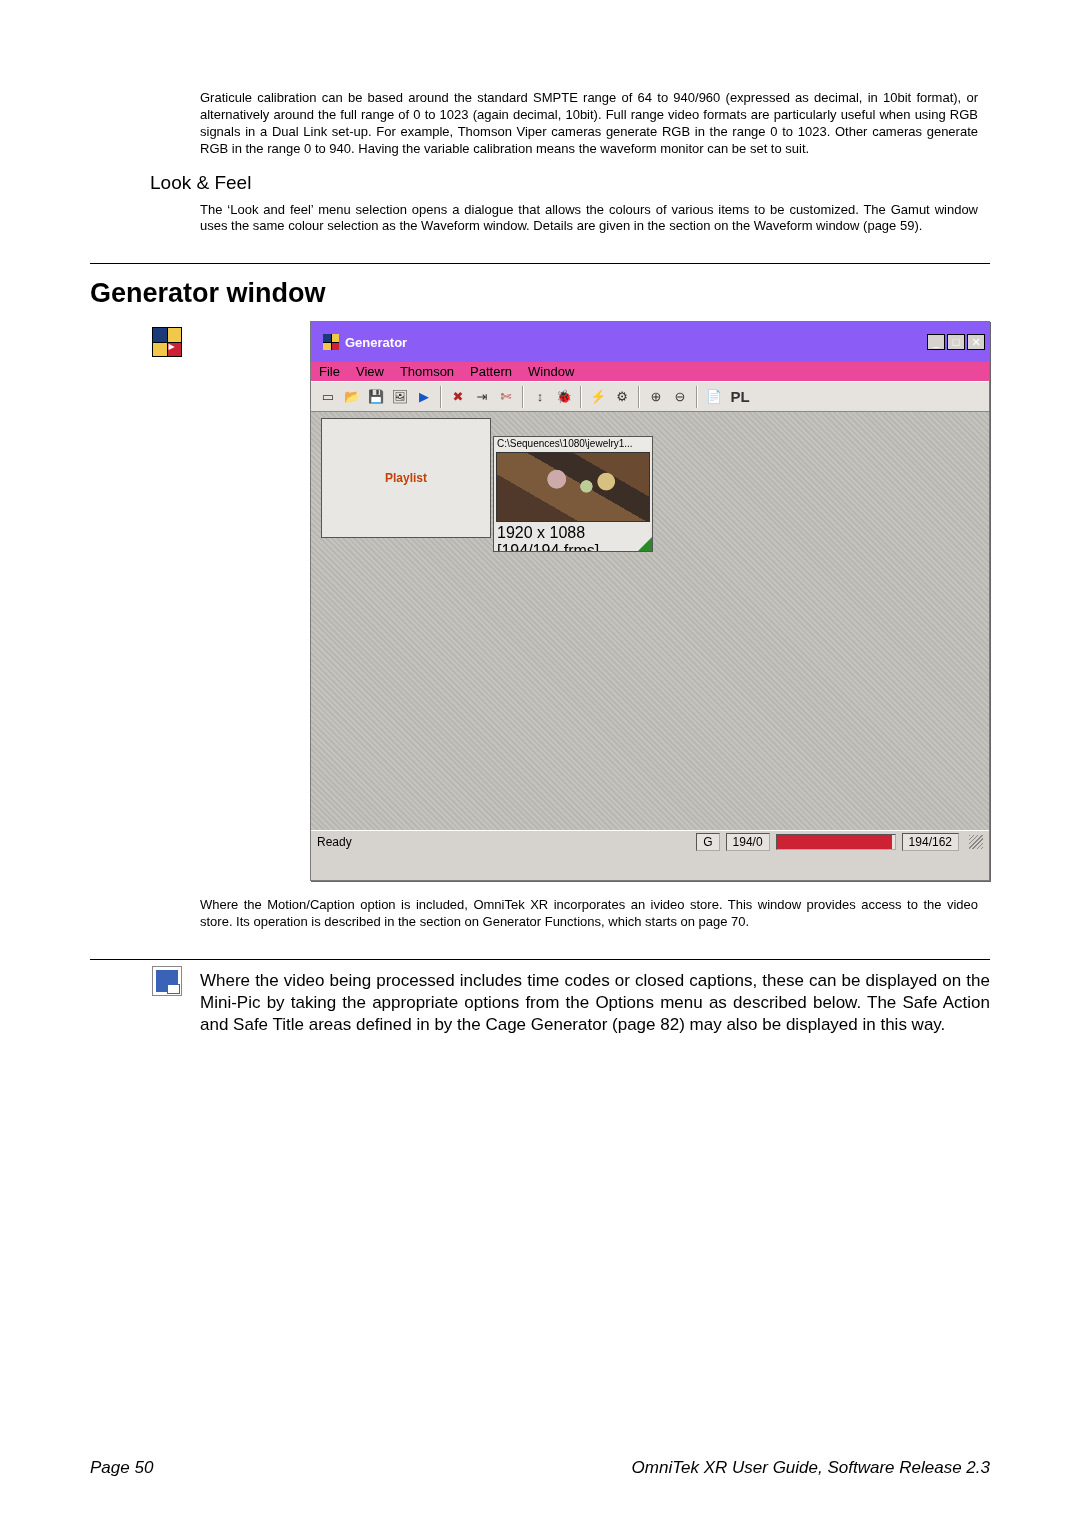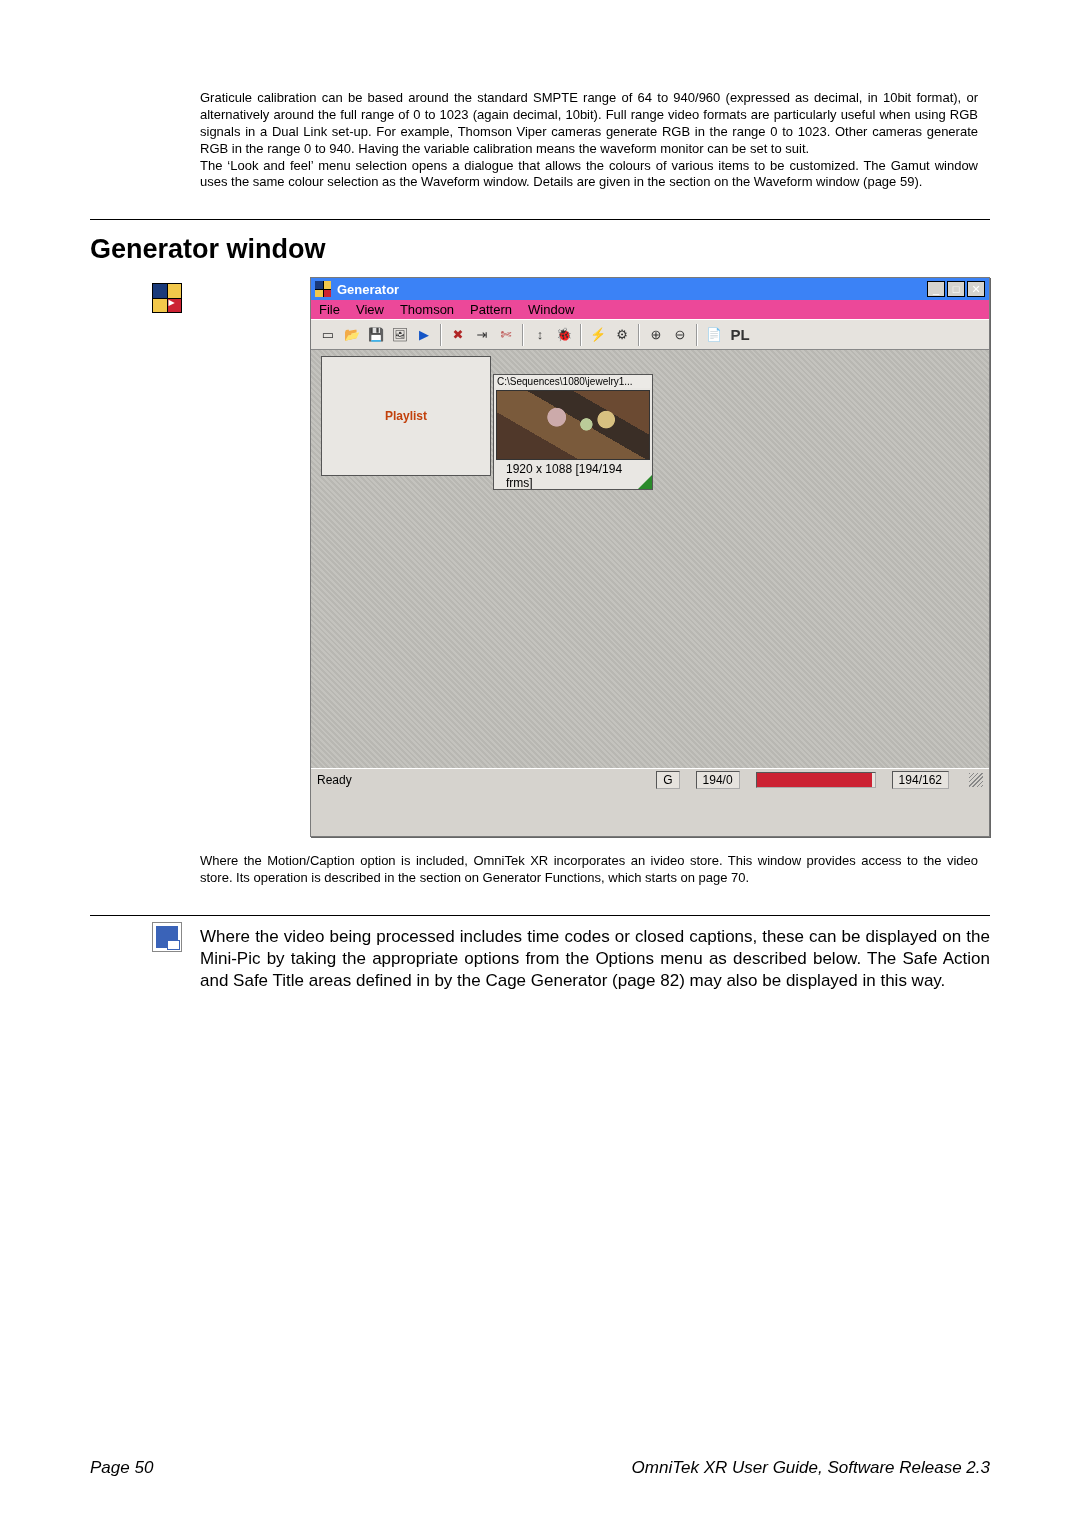--- a/index.html
+++ b/index.html
@@ -77,22 +77,22 @@
     width: 680px;
     height: 560px;
     margin-left: 110px;
     border: 1px solid #7a7a7a;
     background: #d6d3ce;
     box-shadow: 1px 1px 0 #666;
     font-size: 13px;
   }
   .titlebar {
     display:flex; align-items:center; justify-content:space-between;
-    background:#3b82f6; color:#fff;
-    height: 22px; padding: 0 4px 0 4px;
+    background:#8b5cf6; color:#fff;
+    height: 40px; padding: 0 4px 0 12px;
   }
   .titlebar-left { display:flex; align-items:center; gap:6px; font-weight:bold; }
   .titlebar-left .ticon {
     width:16px; height:16px;
     display:grid; grid-template-columns:1fr 1fr; grid-template-rows:1fr 1fr; gap:1px; background:#000;
   }
   .ticon span { background:#f2c84b; }
   .ticon span:nth-child(1){ background:#1a3a7a; }
   .ticon span:nth-child(4){ background:#c23; }
   .winbtns { display:flex; gap:2px; }
@@ -129,31 +129,31 @@
   .tile.playlist { left:10px; top:6px; width:170px; height:120px; display:flex; align-items:center; justify-content:center; font-weight:bold; font-size:12px; color:#c2410c; }
   .tile.clip { left:182px; top:24px; width:160px; height:116px; overflow:hidden; }
   .clip .path { font-size:10px; padding:1px 3px; white-space:nowrap; overflow:hidden; text-overflow:ellipsis; background:#eceae6; }
   .clip .thumb { height:70px; margin:2px; background:
       linear-gradient(30deg,#50382a 0 30%,#7a5a3b 30% 55%,#3a2e26 55% 72%,#6b4a32 72% 100%);
       border:1px solid #333; position:relative; }
   .clip .thumb::after{ content:""; position:absolute; inset:10% 15% 20% 20%;
       background: radial-gradient(circle at 30% 40%, #caa 0 12%, transparent 13%),
                   radial-gradient(circle at 60% 55%, #bbcc99 0 9%, transparent 10%),
                   radial-gradient(circle at 80% 45%, #d8c080 0 10%, transparent 11%);}
-  .clip .meta { font-size:12px; padding:0 12px; }
+  .clip .meta { font-size:16px; padding:0 3px; }
   .clip .badges { display:flex; gap:2px; padding:1px 3px 2px; }
   .badge{ width:14px;height:14px;display:flex;align-items:center;justify-content:center;border:1px solid #333;font-size:9px;}
   .badge.doc{background:#f4eac2;}
   .badge.dot{background:#c23;border-radius:50%;}
   .badge.box{background:#2a4;}
   
   .tile.clip::after{content:"";position:absolute;right:-1px;bottom:-1px;width:0;height:0;border-left:16px solid transparent;border-bottom:16px solid #2a8a2a;}
 
   .statusbar {
-    display:flex; align-items:center; gap:16px;
+    display:flex; align-items:center; gap:6px;
     height:22px; padding:0 6px;
     border-top:1px solid #fff;
     background:#d6d3ce;
     font-size:12px;
   }
   .statusbar .fill { flex:1; }
   .sbox { border:1px inset #aaa; padding:0 6px; height:18px; display:flex; align-items:center; background:#e6e3de; }
   .progress { width:120px; height:16px; border:1px inset #aaa; background:#c23; position:relative; }
   .progress .cap{position:absolute;right:0;top:0;bottom:0;width:3px;background:#e6e3de;}
   .grip { width:14px; height:14px; background:
@@ -166,20 +166,21 @@
     font-style:italic; font-size:17px;
   }
 </style>
 </head>
 <body>
 
 <div class="page">
 
   <div class="indent para">Graticule calibration can be based around the standard SMPTE range of 64 to 940/960 (expressed as decimal, in 10bit format), or alternatively around the full range of 0 to 1023 (again decimal, 10bit). Full range video formats are particularly useful when using RGB signals in a Dual Link set-up. For example, Thomson Viper cameras generate RGB in the range 0 to 1023. Other cameras generate RGB in the range 0 to 940. Having the variable calibration means the waveform monitor can be set to suit.</div>
 
+  <div class="subhead">Look &amp; Feel</div>
   <div class="indent para">The ‘Look and feel’ menu selection opens a dialogue that allows the colours of various items to be customized. The Gamut window uses the same colour selection as the Waveform window. Details are given in the section on the Waveform window (page 59).</div>
 
   <div class="rule"></div>
   <div class="h2">Generator window</div>
 
   <div class="with-icon">
     <div class="section-icon xr">
       <span class="a"></span>
         <span class="b"></span>
         <span class="b"></span>

